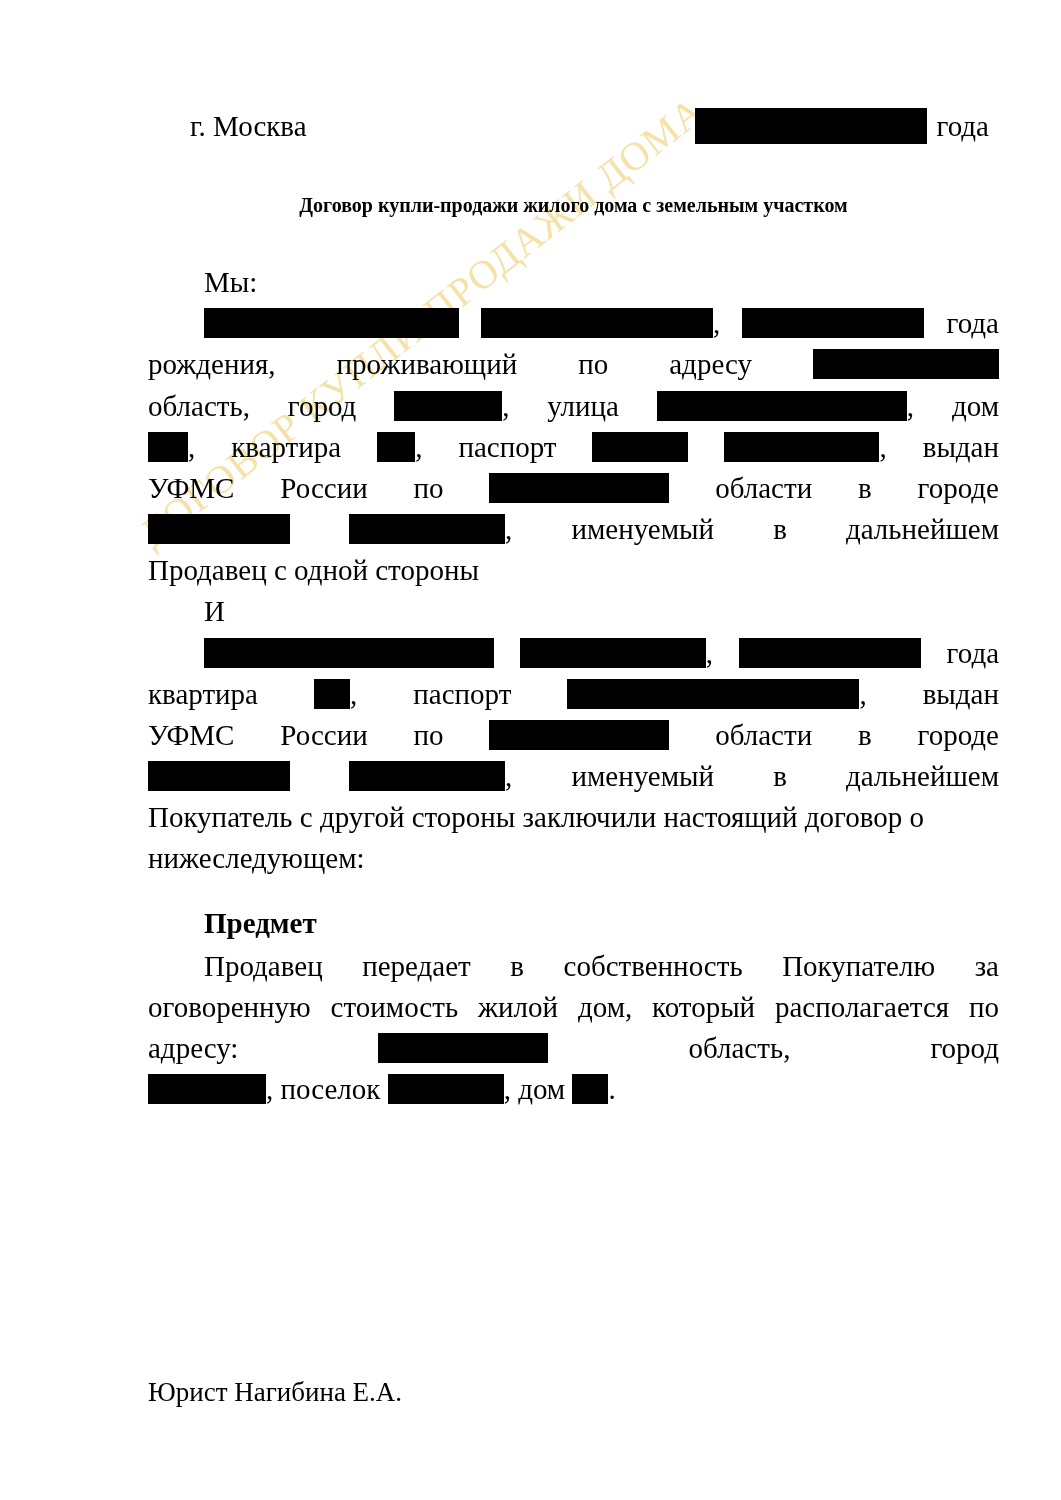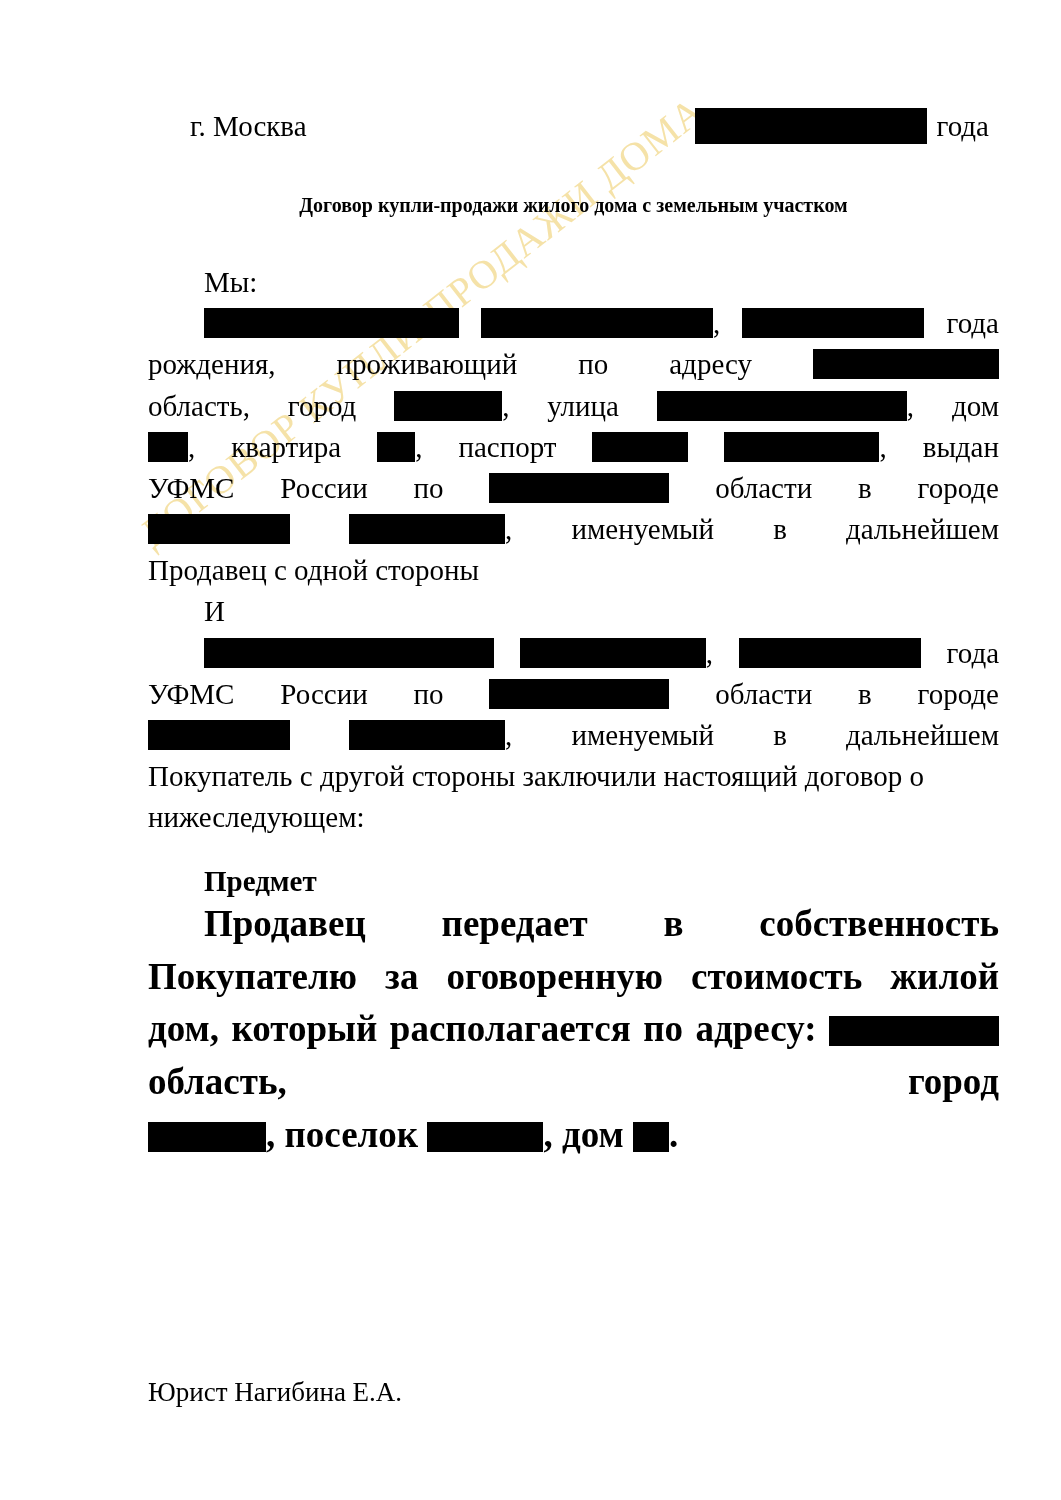--- a/index.html
+++ b/index.html
@@ -113,23 +113,23 @@
   .w20 { width: 116px; }
   .w21 { width: 48px; }
   .w22 { width: 36px; }
   .section-head {
     font-weight: bold;
     font-size: 29px;
     margin-top: 27px;
     padding-left: 56px;
   }
   .predmet-block {
-    font-size: 37px;
+    margin-top: 6px;
+    font-size: 29px;
     line-height: 1.42;
-    font-weight: bold;
   }
   .footer {
     position: absolute;
     left: 148px;
     bottom: 88px;
     font-size: 27px;
     line-height: 1.5;
     z-index: 2;
   }
   .footer div { white-space: nowrap; }
@@ -205,20 +205,25 @@
 
       <p class="j">
         <span class="indent"></span><span class="redact w18"></span>
         <span class="redact w4"></span><span>,</span>
         <span class="redact w3"></span>
         <span>года</span>
       </p>
 
 
 
+      <p class="j">
+        <span>квартира</span>
+        <span class="redact w22"></span><span>, паспорт</span>
+        <span class="redact w14"></span><span>, выдан</span>
+      </p>
 
       <p class="j">
         <span>УФМС России по</span>
         <span class="redact w11"></span>
         <span>области в городе</span>
       </p>
 
       <p class="j">
         <span class="redact w12"></span>
         <span class="redact w13"></span><span>, именуемый в дальнейшем</span>

